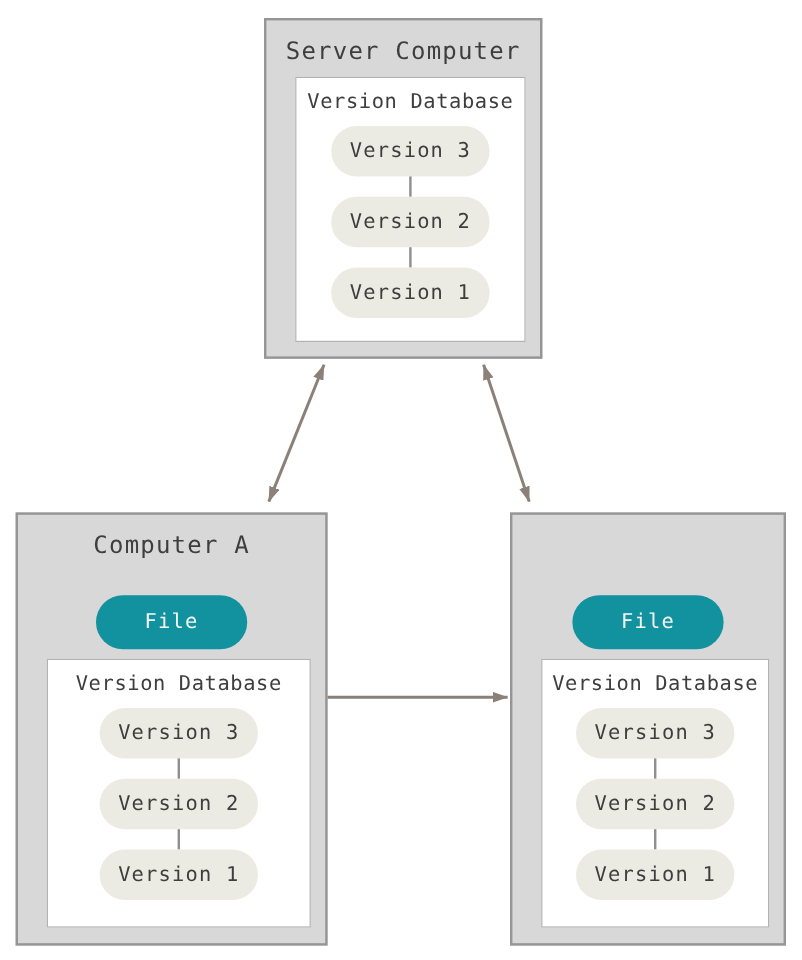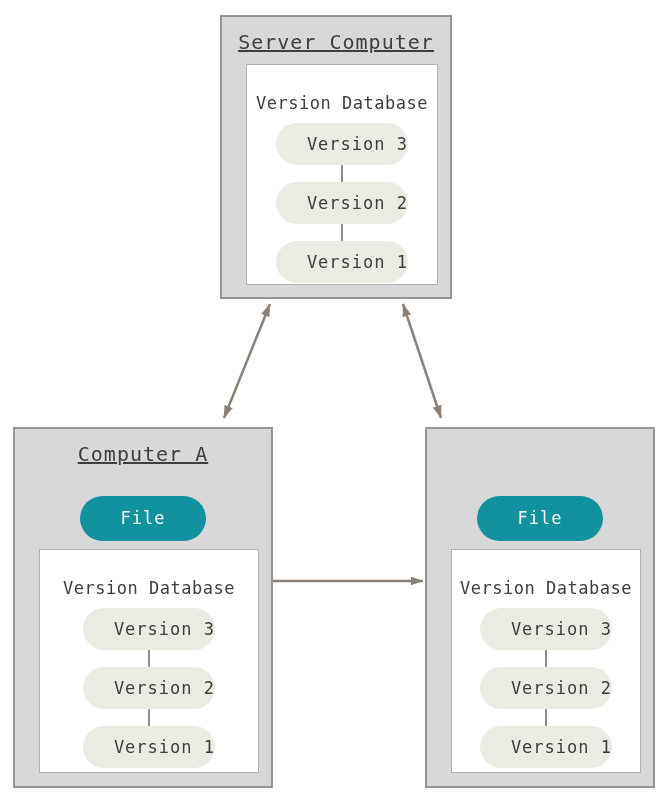--- a/index.html
+++ b/index.html
@@ -34,21 +34,20 @@
     border:2px solid var(--machine_border);
     box-sizing:border-box;
   }
   .machine-title{
     margin:13px 0 0 0;
     text-align:center;
     font-size:20px;
     font-weight:normal;
     letter-spacing:1px;
     color:var(--text);
-    text-decoration:underline;
   }
   .machine.server{left:220px;top:15px;width:232px;height:284px;}
   .machine.client-a{left:13px;top:427px;width:260px;height:361px;}
   .machine.client-b{left:425px;top:427px;width:230px;height:361px;}
 
   .file-pill{
     position:absolute;
     left:50%;top:43px;
     transform:translateX(-50%);
     width:126px;height:45px;
@@ -61,41 +60,41 @@
     letter-spacing:1px;
     margin-top:24px;
   }
 
   .db{
     position:absolute;
     left:24px;right:12px;
     background:var(--db_fill);
     border:1.5px solid var(--db_border);
     box-sizing:border-box;
-    padding-top:28px;
+    padding-top:10px;
   }
   .machine.server .db{top:47px;bottom:12px;}
   .machine.client-a .db,
   .machine.client-b .db{top:120px;bottom:13px;}
   .db-title{
     margin:0 0 10px 0;
     text-align:center;
     font-size:17px;
     font-weight:normal;
     letter-spacing:0.5px;
     color:var(--text);
   }
   .pill{
     width:132px;height:42px;
     margin:0 auto;
     background:var(--pill_fill);
     border-radius:21px;
     font-size:17px;
     line-height:42px;
-    text-align:right;
+    text-align:center;
     letter-spacing:1px;
     color:var(--text);
   }
   .connector{
     width:2px;height:17px;
     margin:0 auto;
     background:var(--connector);
   }
 </style>
 </head>

